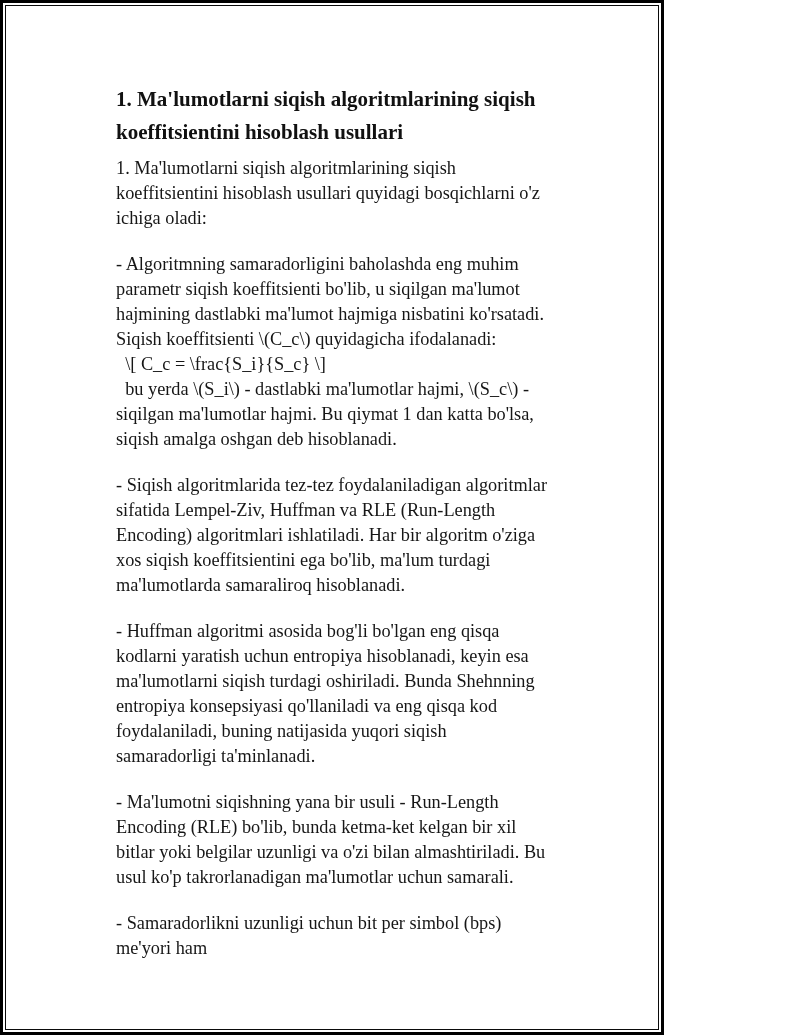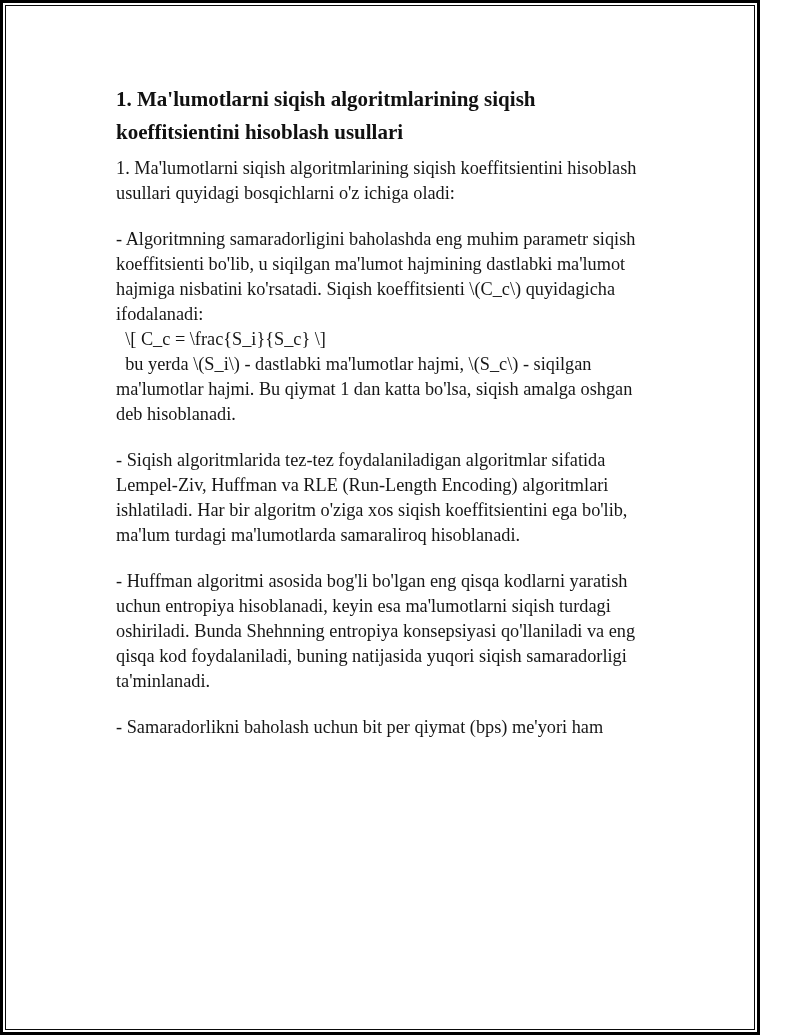--- a/index.html
+++ b/index.html
@@ -2,21 +2,21 @@
 <html><head>
 <meta charset="utf-8">
 <style>
   html, body {
     margin: 0;
     padding: 0;
     background: #ffffff;
   }
   .page {
     position: relative;
-    width: 760px;
+    width: 664px;
     height: 1035px;
     box-sizing: border-box;
     background: #ffffff;
     border: 3px solid #000000;
     padding: 2px;
     font-family: "Liberation Serif", "DejaVu Serif", serif;
     color: #161616;
   }
   .page-inner {
     box-sizing: border-box;
@@ -53,16 +53,17 @@
 
     <p class="doc-paragraph">- Algoritmning samaradorligini baholashda eng muhim parametr siqish koeffitsienti bo'lib, u siqilgan ma'lumot hajmining dastlabki ma'lumot hajmiga nisbatini ko'rsatadi. Siqish koeffitsienti \(C_c\) quyidagicha ifodalanadi:
   \[ C_c = \frac{S_i}{S_c} \]
   bu yerda \(S_i\) - dastlabki ma'lumotlar hajmi, \(S_c\) - siqilgan ma'lumotlar hajmi. Bu qiymat 1 dan katta bo'lsa, siqish amalga oshgan deb hisoblanadi.</p>
 
     <p class="doc-paragraph">- Siqish algoritmlarida tez-tez foydalaniladigan algoritmlar sifatida Lempel-Ziv, Huffman va RLE (Run-Length Encoding) algoritmlari ishlatiladi. Har bir algoritm o'ziga xos siqish koeffitsientini ega bo'lib, ma'lum turdagi ma'lumotlarda samaraliroq hisoblanadi.</p>
 
     <p class="doc-paragraph">- Huffman algoritmi asosida bog'li bo'lgan eng qisqa kodlarni yaratish uchun entropiya hisoblanadi, keyin esa ma'lumotlarni siqish turdagi oshiriladi. Bunda Shehnning entropiya konsepsiyasi qo'llaniladi va eng qisqa kod foydalaniladi, buning natijasida yuqori siqish samaradorligi ta'minlanadi.</p>
 
 
+    <p class="doc-paragraph">- Ma'lumotni siqishning yana bir usuli - Run-Length Encoding (RLE) bo'lib, bunda ketma-ket kelgan bir xil bitlar yoki belgilar uzunligi va o'zi bilan almashtiriladi. Bu usul ko'p takrorlanadigan ma'lumotlar uchun samarali.</p>
 
-    <p class="doc-paragraph">- Samaradorlikni baholash uchun bit per qiymat (bps) me'yori ham</p>
+    <p class="doc-paragraph">- Samaradorlikni uzunligi uchun bit per simbol (bps) me'yori ham</p>
   </div>
 </div>
 
 </body></html>

